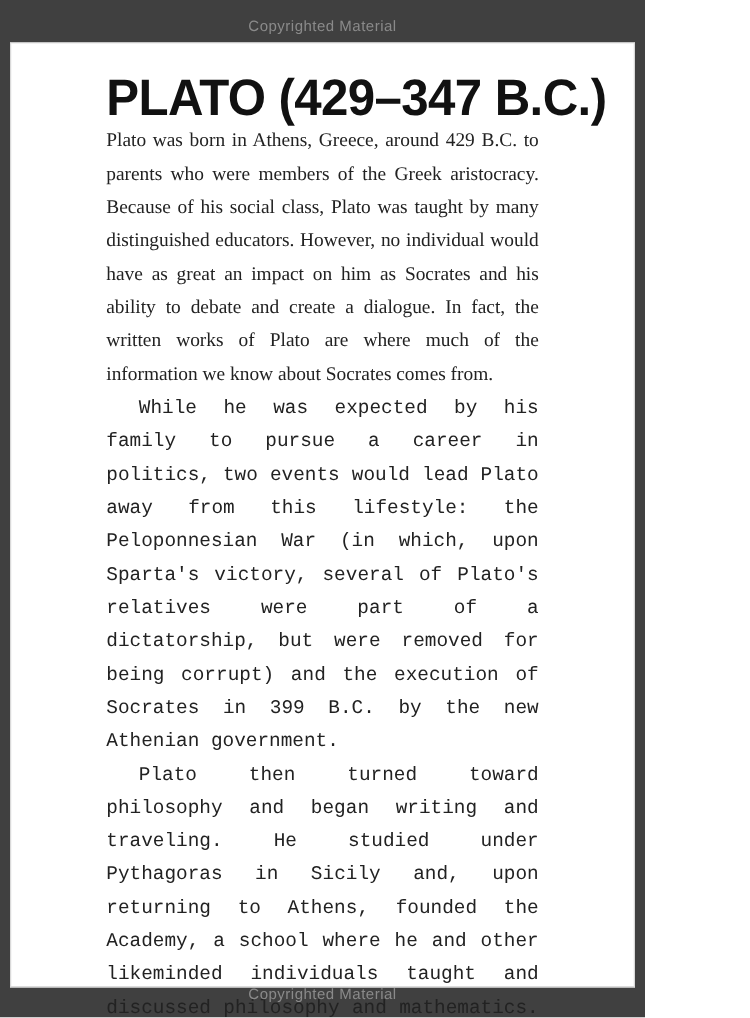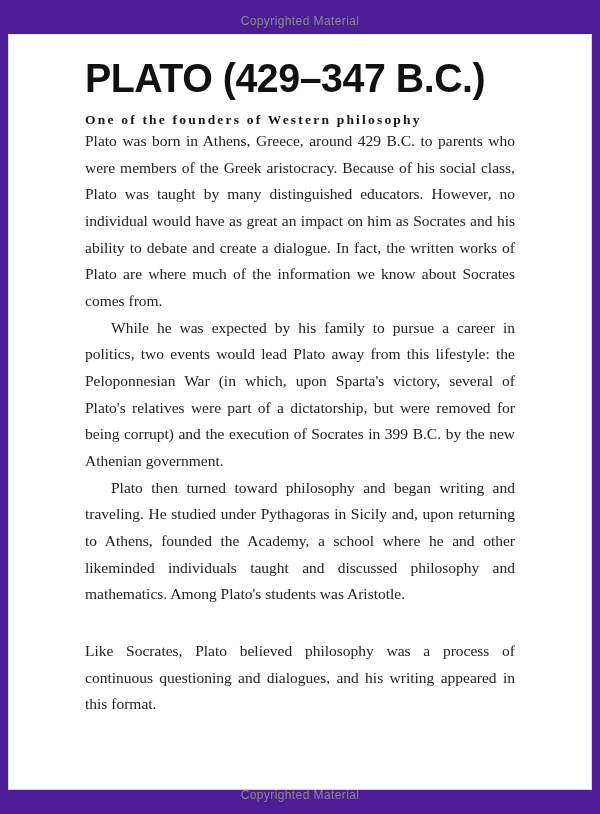--- a/index.html
+++ b/index.html
@@ -8,23 +8,23 @@
     width: 600px;
     height: 814px;
     background: #ffffff;
     font-family: "Liberation Serif", serif;
     color: #1e1e1e;
     overflow: hidden;
   }
 
   .scan {
     position: relative;
-    width: 600px;
+    width: 516px;
     height: 814px;
-    background: #4c1d95;
+    background: #404040;
   }
 
   .copyright-band {
     width: 100%;
     text-align: center;
     font-family: "Liberation Sans", sans-serif;
     font-size: 12px;
     color: #8a8a8a;
     letter-spacing: 0.4px;
   }
@@ -73,21 +73,21 @@
     color: #161616;
   }
 
   .body-copy {
     font-size: 15.5px;
     line-height: 1.72;
     text-align: justify;
     color: #222;
   }
   .body-copy p { margin: 0; }
-  .body-copy p.indent { text-indent: 26px; }
+  .body-copy p.indent { text-indent: 26px; font-family: Liberation Mono, monospace; }
 
   .section-heading {
     margin-top: 44px;
     text-align: center;
     font-family: "Liberation Sans", sans-serif;
     font-weight: bold;
     font-size: 19px;
     letter-spacing: 5px;
     line-height: 1.4;
     color: #111;
@@ -106,21 +106,20 @@
 <body>
 
 <div class="scan">
 
   <div class="copyright-band copyright-top">Copyrighted Material</div>
 
   <div class="page">
 
     <h1 class="book-title">PLATO (429–347 B.C.)</h1>
 
-    <div class="book-subtitle">One of the founders of Western philosophy</div>
 
     <div class="body-copy">
       <p>Plato was born in Athens, Greece, around 429 B.C. to parents who were members of the Greek aristocracy. Because of his social class, Plato was taught by many distinguished educators. However, no individual would have as great an impact on him as Socrates and his ability to debate and create a dialogue. In fact, the written works of Plato are where much of the information we know about Socrates comes from.</p>
       <p class="indent">While he was expected by his family to pursue a career in politics, two events would lead Plato away from this lifestyle: the Peloponnesian War (in which, upon Sparta's victory, several of Plato's relatives were part of a dictatorship, but were removed for being corrupt) and the execution of Socrates in 399 B.C. by the new Athenian government.</p>
       <p class="indent">Plato then turned toward philosophy and began writing and traveling. He studied under Pythagoras in Sicily and, upon returning to Athens, founded the Academy, a school where he and other likeminded individuals taught and discussed philosophy and mathematics. Among Plato's students was Aristotle.</p>
     </div>
 
 
     <div class="section-copy">
       <p>Like Socrates, Plato believed philosophy was a process of continuous questioning and dialogues, and his writing appeared in this format.</p>

